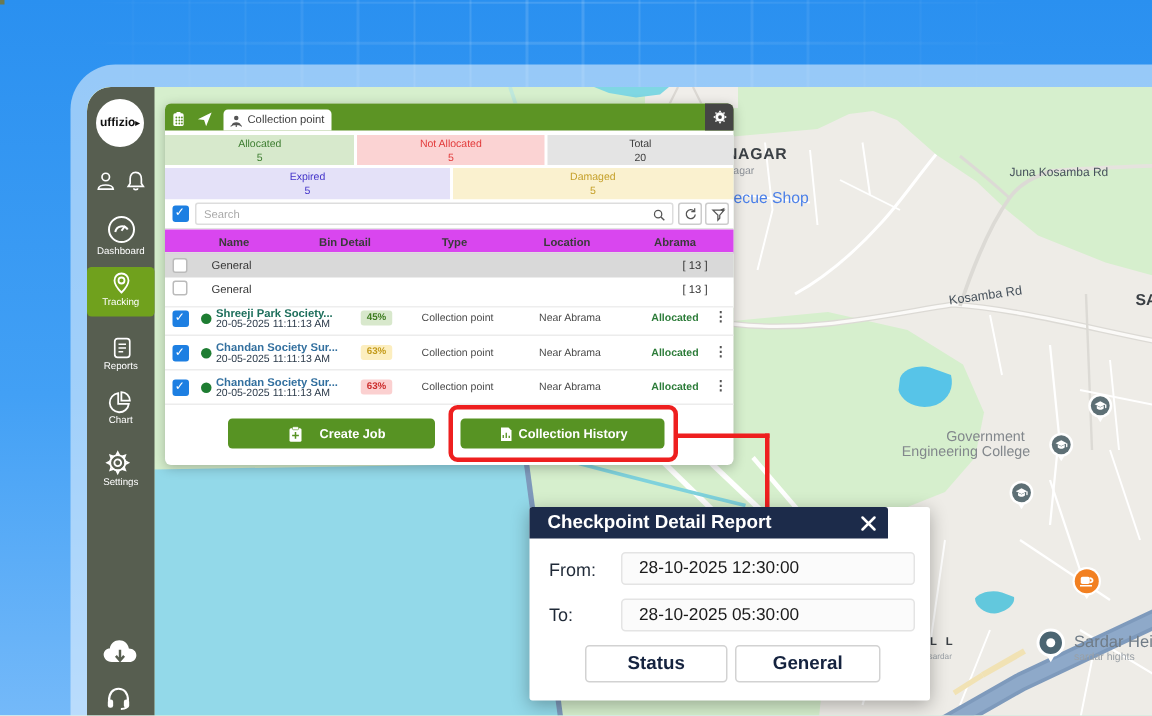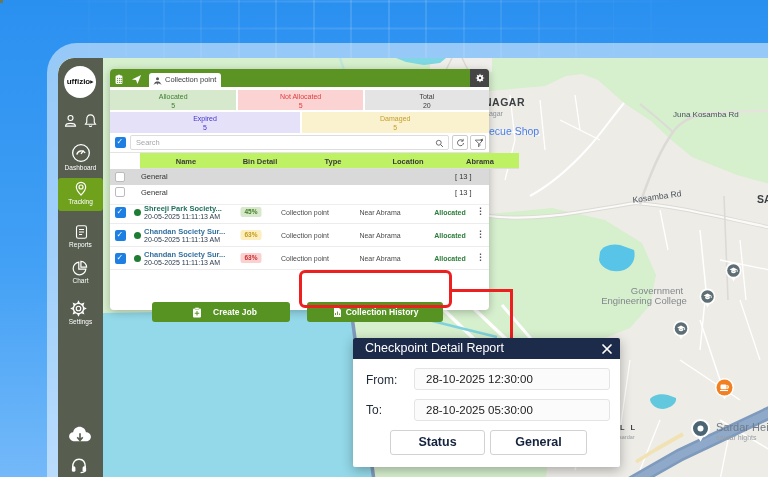--- a/index.html
+++ b/index.html
@@ -33,41 +33,41 @@
 
 #panel { position:absolute; left:52px; top:11px; width:379px; height:241px;
   background:#fff; border-radius:4px; box-shadow:0 2px 8px rgba(0,0,0,0.25); font-size:7.5px; }
 #toolbar { position:absolute; left:0; top:0; width:379px; height:18px; background:#5c9424; border-radius:4px 4px 0 0; }
 #tab { position:absolute; left:39px; top:3.5px; width:72px; height:14.5px; background:#fff;
   border-radius:3px 3px 0 0; color:#3c3c3c; font-size:7.5px; line-height:14.5px; }
 #gearbox { position:absolute; right:0; top:0; width:19px; height:18px; background:#454545; border-radius:0 4px 0 0; }
 .statrow { position:absolute; left:0; width:379px; display:flex; text-align:center; }
 .statrow .cell { padding-top:2px; line-height:9px; font-size:7px; }
 #search { position:absolute; left:0; top:64px; width:379px; height:20px; background:#fff; border-bottom:1px solid #e3e3e3;}
-#thead { position:absolute; left:0; top:84px; width:379px; height:16px; background:#bef264; border-bottom:1px solid #ddd; font-weight:bold; color:#3a3a3a;margin-left:30px; }
+#thead { position:absolute; left:0; top:84px; width:379px; height:16px; background:#d946ef; border-bottom:1px solid #ddd; font-weight:bold; color:#3a3a3a; }
 .hcell { position:absolute; top:4px; transform:translateX(-50%); font-size:7.5px; }
 .grow { position:absolute; left:0; width:379px; height:20px; line-height:15.5px; color:#333; }
 .drow { position:absolute; left:0; width:379px; height:23px; border-bottom:1px solid #ececec; }
 .cbx { position:absolute; width:11px; height:11px; background:#1d7fe2; border-radius:2px; }
 .cbx:after { content:"\2713"; position:absolute; left:1.5px; top:0px; color:#fff; font-size:8px; }
 .ucbx { position:absolute; width:10px; height:10px; background:#fff; border:1px solid #bbb; border-radius:2px; }
 .dot { position:absolute; width:7px; height:7px; border-radius:50%; background:#1e7d32; }
 .badge { position:absolute; transform:translateX(-50%); font-size:6.5px; font-weight:bold; padding:1.5px 4px; border-radius:2px; }
 .ccell { position:absolute; transform:translateX(-50%); font-size:7px; color:#4a4a4a; }
 .gbtn { position:absolute; top:210px; height:20px; background:#579323; border-radius:3px; color:#fff;
-  font-size:8.5px; font-weight:bold; text-align:center; line-height:20px;margin-top:23px; }
+  font-size:8.5px; font-weight:bold; text-align:center; line-height:20px; }
 
 #redbox { position:absolute; left:241px; top:212px; width:153px; height:38px; border:3px solid #ee1f1f; border-radius:6px; }
 #connh { position:absolute; left:394px; top:230.5px; width:61px; height:3px; background:#ee1f1f; }
 #connv { position:absolute; left:452px; top:230.5px; width:3px; height:49.5px; background:#ee1f1f; }
 
 #modal { position:absolute; left:295px; top:280px; width:267px; height:129px; background:#fff;
   border-radius:2px; box-shadow:0 3px 12px rgba(0,0,0,0.3); }
-#mhead { position:absolute; left:0; top:0; width:267px; height:21px; background:#1c2b4a; border-radius:2px 2px 0 0;
-  color:#fff; font-weight:normal; font-size:12.5px; line-height:21px; }
+#mhead { position:absolute; left:0; top:0; width:239px; height:21px; background:#1c2b4a; border-radius:2px 2px 0 0;
+  color:#fff; font-weight:bold; font-size:12.5px; line-height:21px; }
 .mlabel { position:absolute; left:13px; font-size:12px; color:#1f2937; }
 .minput { position:absolute; left:61px; width:196px; height:22px; background:#fbfbfb; border:1px solid #e4e4e4;
   border-radius:3px; font-size:11.5px; color:#1b1b1b; line-height:20px; padding-left:11px; }
 .mbtn { position:absolute; top:92px; height:25px; background:#fff; border:1px solid #d2d2d2; border-radius:3px;
   color:#15233f; font-weight:bold; font-size:12.5px; text-align:center; line-height:23px; }
 </style>
 </head>
 <body>
 <div id="stage">
   <div id="grid"></div>

